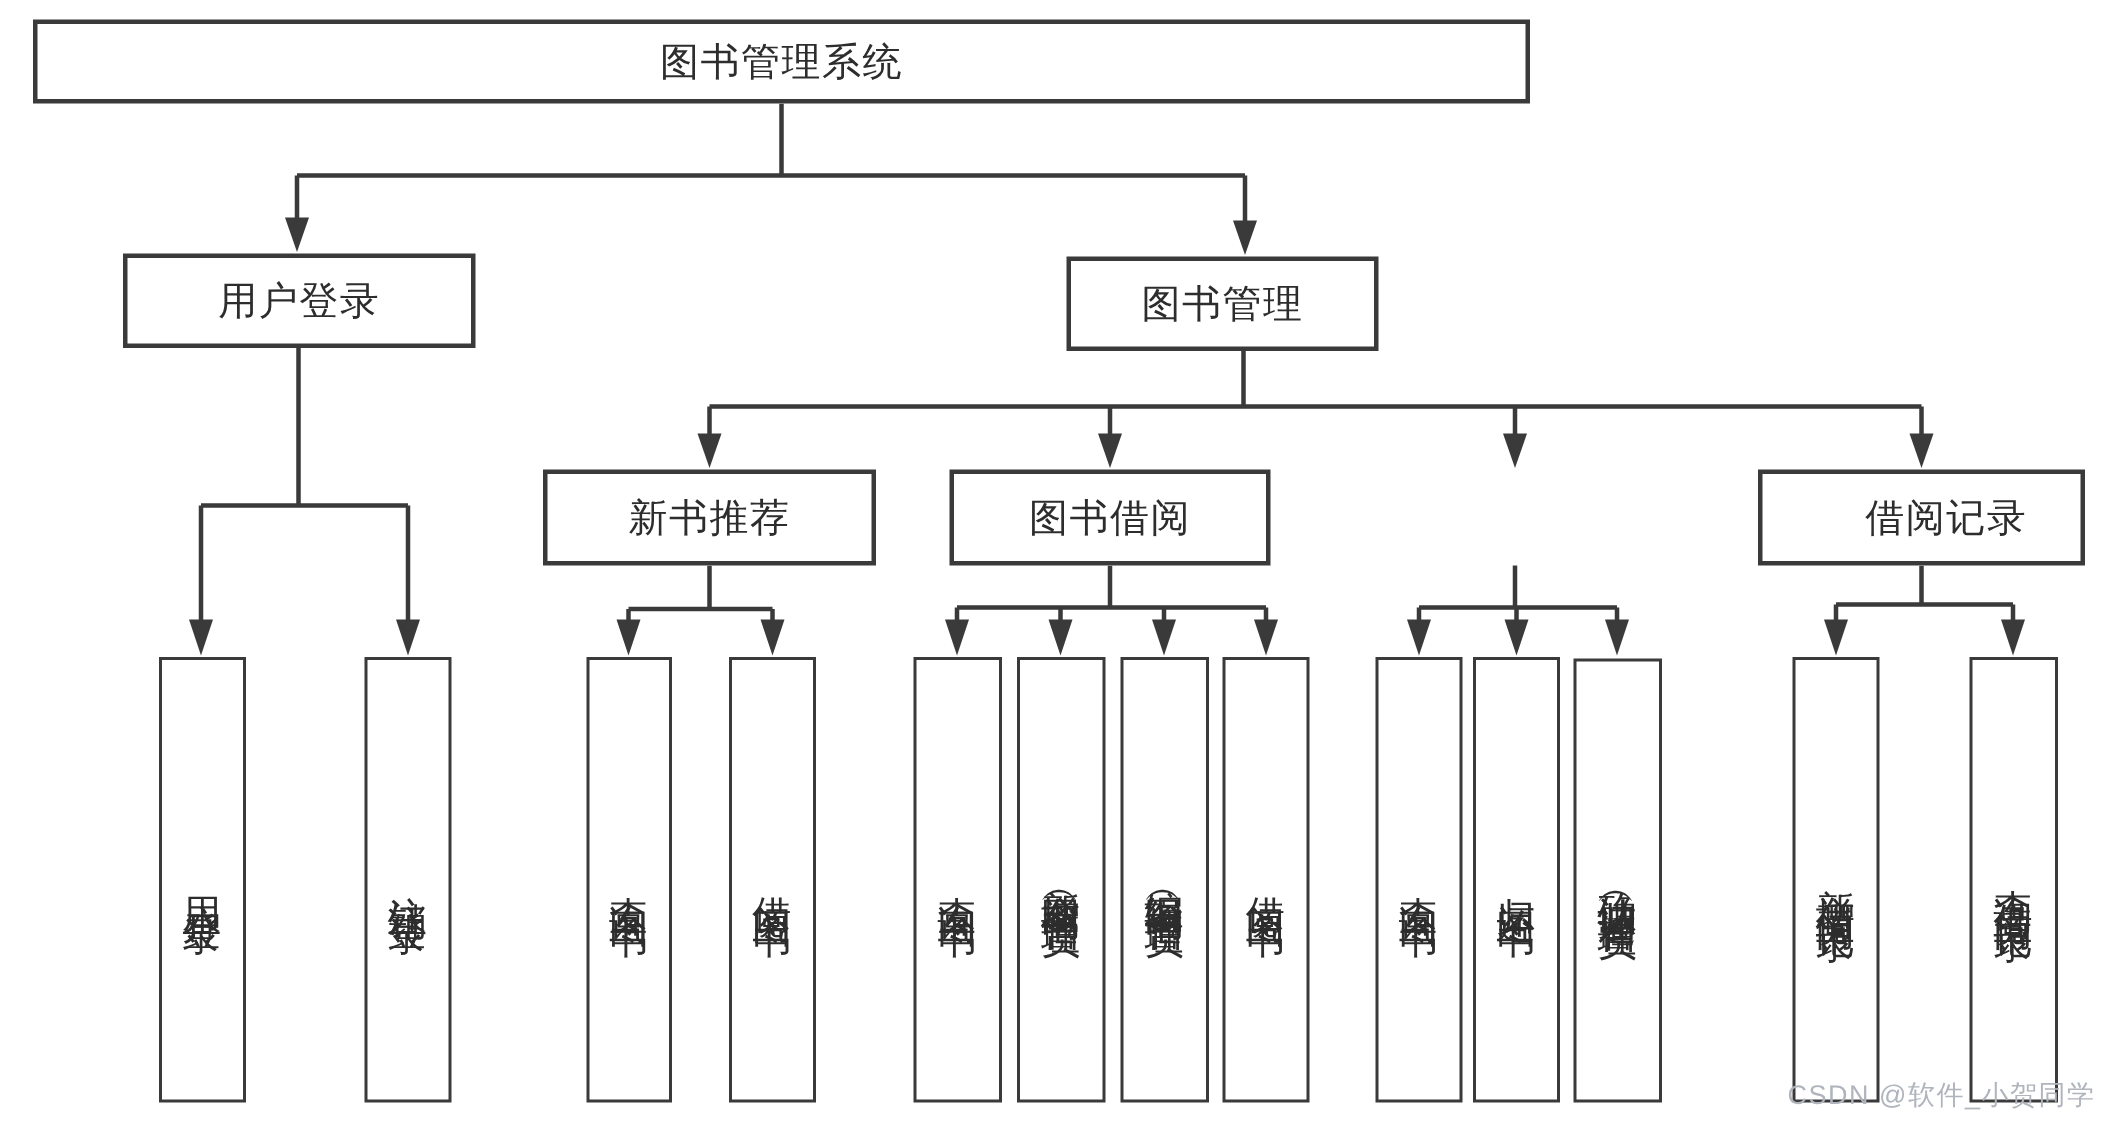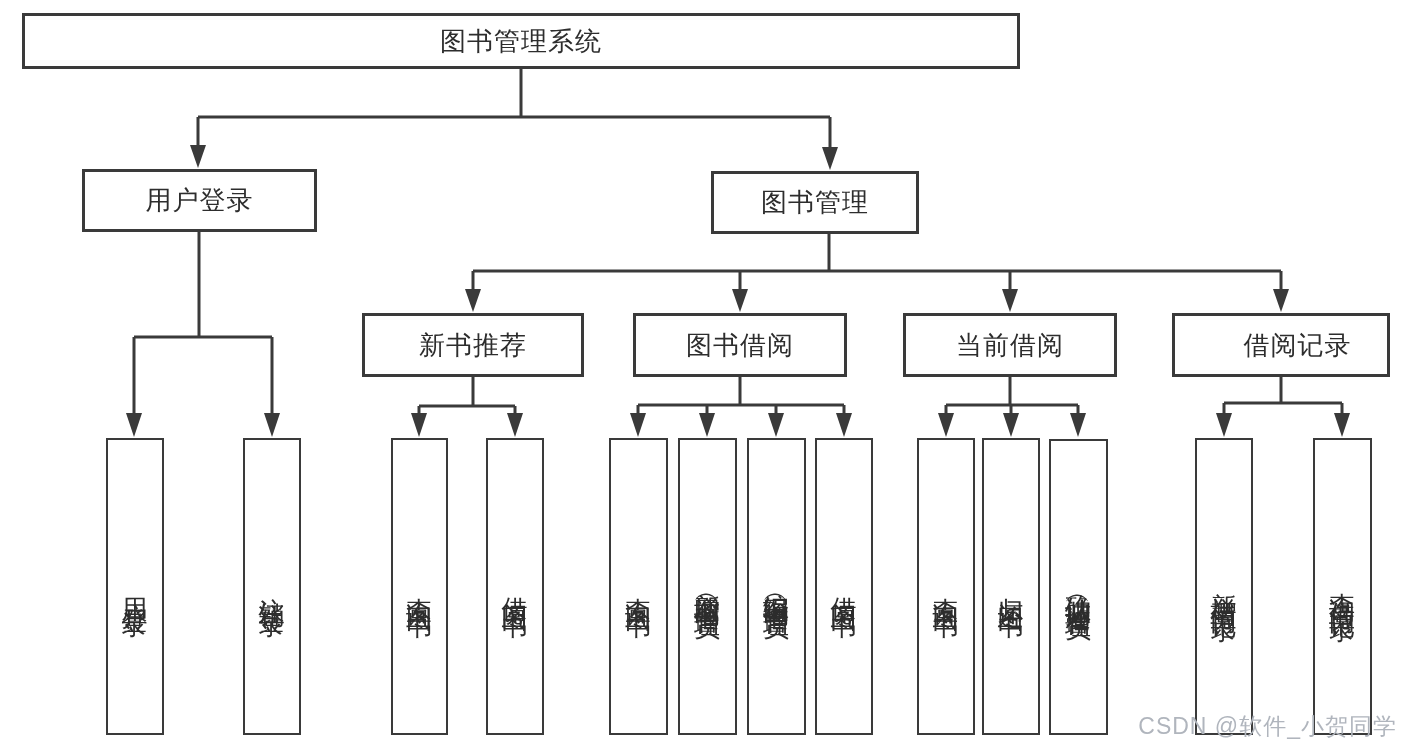--- a/index.html
+++ b/index.html
@@ -51,21 +51,21 @@
     writing-mode: vertical-rl;
     text-orientation: upright;
     font-size: 26px;
     letter-spacing: 5px;
     line-height: 1;
   }
   .watermark {
     position: absolute;
     right: 8px;
     bottom: 5px;
-    font-size: 23px;
+    font-size: 18px;
     letter-spacing: 1px;
     color: #b0b5bd;
     white-space: nowrap;
   }
 </style>
 </head>
 <body>
 
 <div class="stage">
 
@@ -119,21 +119,20 @@
     </g>
   </svg>
 
   <div class="node h" style="left:22px; top:13px; width:998px; height:56px;">图书管理系统</div>
 
   <div class="node h" style="left:82px; top:169px; width:235px; height:63px;">用户登录</div>
   <div class="node h" style="left:711px; top:171px; width:208px; height:63px;">图书管理</div>
 
   <div class="node h" style="left:633px; top:313px; width:214px; height:64px;">图书借阅</div>
   <div class="node h" style="left:362px; top:313px; width:222px; height:64px;">新书推荐</div>
-  <div class="node h" style="left:903px; top:313px; width:214px; height:64px;">当前借阅</div>
   <div class="node h" style="left:1172px; top:313px; width:218px; height:64px;padding-left:33px;">借阅记录</div>
 
   <div class="node v" style="left:106px; top:438px; width:58px; height:297px;">用户登录</div>
   <div class="node v" style="left:243px; top:438px; width:58px; height:297px;">注销登录</div>
 
   <div class="node v" style="left:391px; top:438px; width:57px; height:297px;">查询图书</div>
   <div class="node v" style="left:486px; top:438px; width:58px; height:297px;">借阅图书</div>
 
   <div class="node v" style="left:609px; top:438px; width:59px; height:297px;">查询图书</div>
   <div class="node v" style="left:678px; top:438px; width:59px; height:297px; letter-spacing:3px;">新增图书（管理员）</div>

